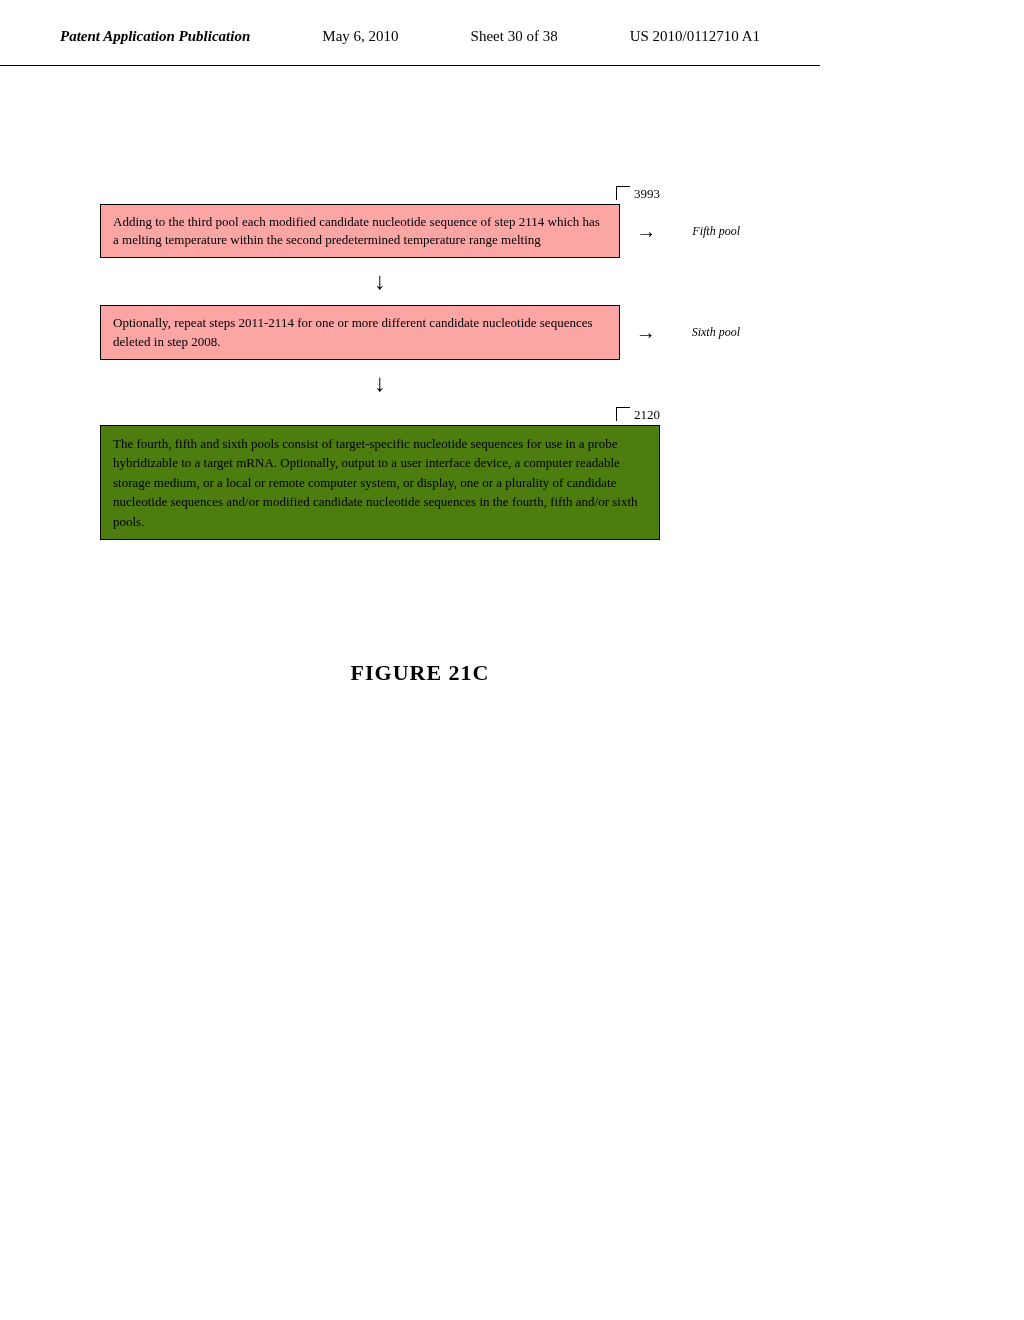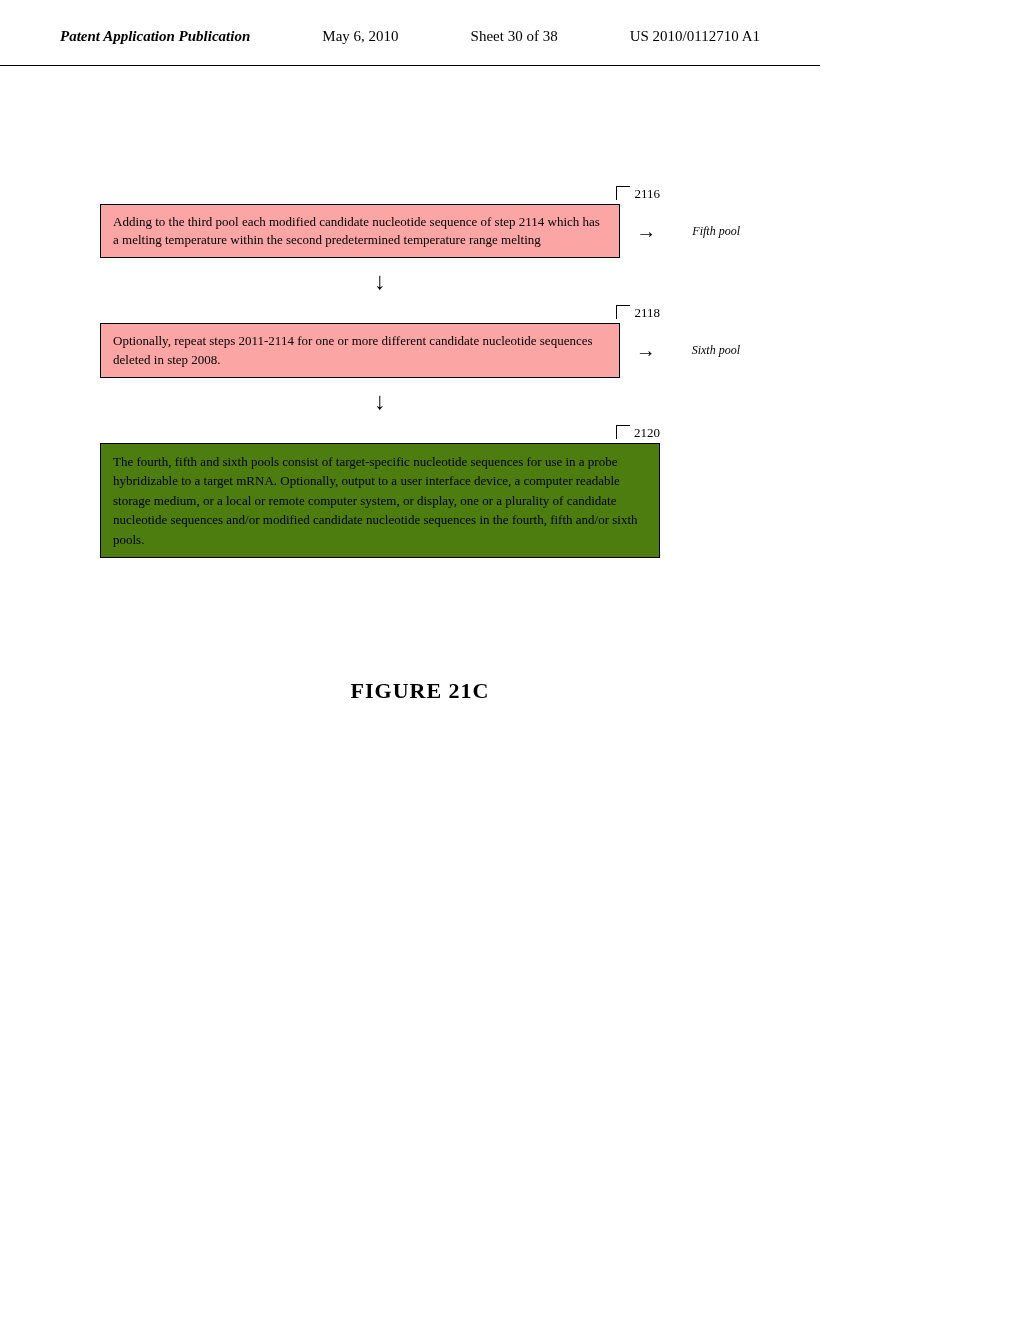--- a/index.html
+++ b/index.html
@@ -154,39 +154,36 @@
     <span class="header-center">May 6, 2010</span>
     <span class="header-center">Sheet 30 of 38</span>
     <span class="header-right">US 2010/0112710 A1</span>
   </div>
 
   <div class="content">
     <div class="diagram">
 
       <div class="step-block">
         <div class="step-num-row">
-          <span class="step-num-text">2116</span>
+          <span class="step-num-text">3993</span>
         </div>
         <div class="full-step-row">
           <div class="step-box">
             <span>Adding to the third pool each modified candidate nucleotide sequence of step 2114 which has a melting temperature within the second predetermined temperature range melting</span>
           </div>
           <div class="arrow-right">→</div>
           <div class="pool-label">Fifth pool</div>
         </div>
       </div>
 
       <div class="down-arrow-container">
         <span>↓</span>
       </div>
 
       <div class="step-block">
-        <div class="step-num-row">
-          <span class="step-num-text">2118</span>
-        </div>
         <div class="full-step-row">
           <div class="step-box">
             <span>Optionally, repeat steps 2011-2114 for one or more different candidate nucleotide sequences deleted in step 2008.</span>
           </div>
           <div class="arrow-right">→</div>
           <div class="pool-label">Sixth pool</div>
         </div>
       </div>
 
       <div class="down-arrow-container">

